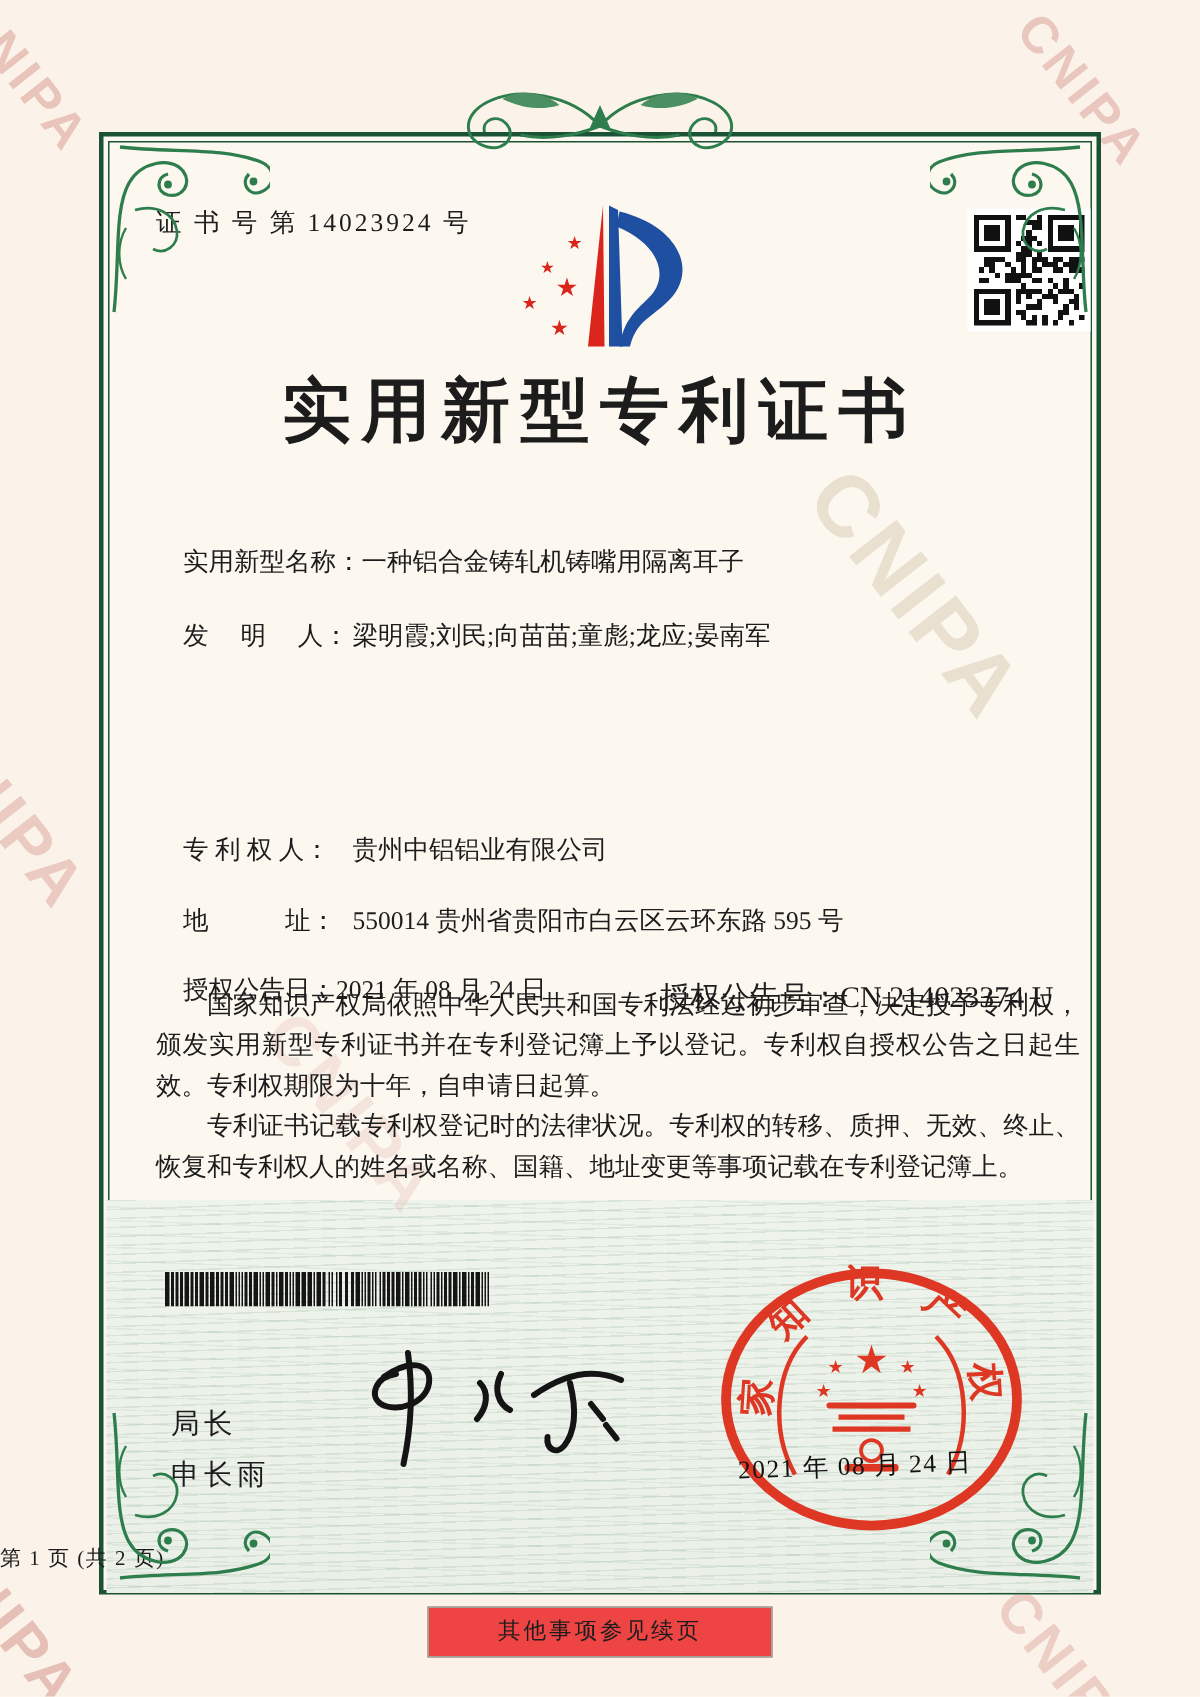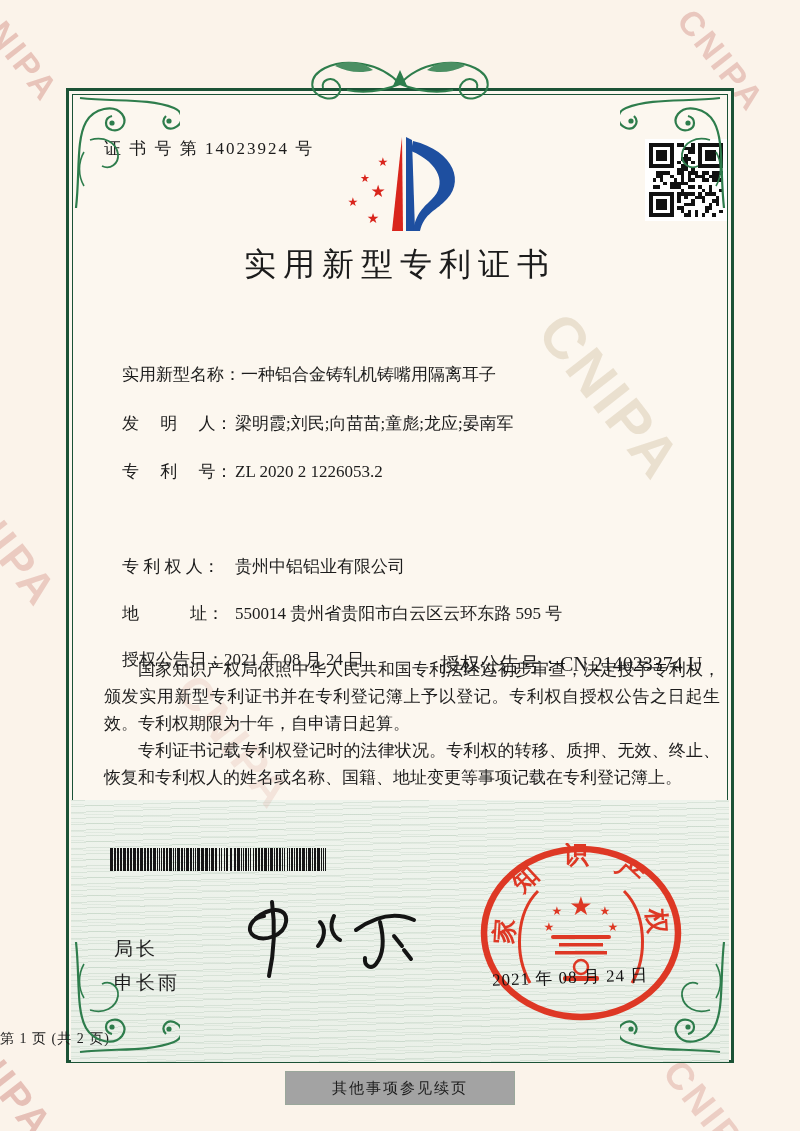--- a/index.html
+++ b/index.html
@@ -16,34 +16,34 @@
   .frame-inner{position:absolute;left:3px;top:3px;right:3px;bottom:3px;border:1px solid #1b5236;}
   .waves{position:absolute;left:71px;top:800px;width:658px;height:262px;z-index:3;
          background:
           repeating-linear-gradient(178deg, rgba(110,150,120,.16) 0 1px, rgba(0,0,0,0) 1px 6px),
           repeating-linear-gradient(182deg, rgba(110,150,120,.10) 0 1px, rgba(0,0,0,0) 1px 9px),
           linear-gradient(#eef3ec,#eaf0e8);}
   .content{position:absolute;inset:0;z-index:4;}
   .ornament{position:absolute;z-index:5;pointer-events:none;}
   
   .certno{left:104px;top:137px;font-size:17px;letter-spacing:2px;}
-  .title{left:0;top:243px;width:800px;text-align:center;font-size:32px;font-weight:normal;
+  .title{left:0;top:243px;width:800px;text-align:center;font-size:46px;font-weight:bold;
          letter-spacing:7px;}
   .row{left:105px;width:620px;font-size:17px;white-space:pre;}
   .flabel{display:inline-block;min-width:113px;white-space:pre;}
   .fvalue{white-space:pre;}
   .paras{left:104px;top:656px;width:616px;font-size:17px;line-height:27px;text-align:justify;}
   .paras p{margin:0;text-indent:2em;}
   .sig-label{left:114px;font-size:19px;letter-spacing:3px;
              font-family:"Liberation Sans","DejaVu Sans",sans-serif;margin-top:20px;}
   .sealdate{left:492px;top:966px;font-size:17px;letter-spacing:1px;z-index:7;
             transform:rotate(-2deg);color:#111;}
   .pageinfo{left:0;top:1030px;width:800px;text-align:left;font-size:14px;letter-spacing:1px;}
   .contbox{left:285px;top:1071px;width:228px;height:32px;border:1px solid #9aa79b;
-           background:#a3a3a3;text-align:center;line-height:32px;font-size:15px;z-index:6;
+           background:#ef4444;text-align:center;line-height:32px;font-size:15px;z-index:6;
            letter-spacing:2px;}
   .seal{left:478px;top:843px;width:206px;height:182px;z-index:6;mix-blend-mode:multiply;}
   .sigsvg{left:228px;top:896px;width:212px;height:86px;z-index:6;}
   .qr{left:645px;top:139px;width:82px;height:82px;background:#fff;padding:4px;box-sizing:border-box;}
   .barcode{left:110px;top:848px;width:220px;height:23px;z-index:6;}
   .logo{left:336px;top:131px;width:135px;height:108px;}
 </style>
 </head>
 <body>
 
@@ -246,23 +246,20 @@
   </div>
 
   <div class="abs title">实用新型专利证书</div>
 
   <div class="abs row" style="top:392px">
     <span class="flabel">发　 明　 人：</span><span class="fvalue">梁明霞;刘民;向苗苗;童彪;龙应;晏南军</span>
   </div>
   <div class="abs row" style="top:343px">
     <span class="flabel">实用新型名称：</span><span class="fvalue">一种铝合金铸轧机铸嘴用隔离耳子</span>
   </div>
-  <div class="abs row" style="top:440px">
-    <span class="flabel">专　 利　 号：</span><span class="fvalue">ZL 2020 2 1226053.2</span>
-  </div>
   <div class="abs row" style="top:535px">
     <span class="flabel">专 利 权 人：</span><span class="fvalue">贵州中铝铝业有限公司</span>
   </div>
   <div class="abs row" style="top:582px">
     <span class="flabel">地　　　址：</span><span class="fvalue">550014 贵州省贵阳市白云区云环东路 595 号</span>
   </div>
 
   <div class="abs row" style="top:628px">
     <span>授权公告日：</span><span>2021 年 08 月 24 日</span>
   </div>

